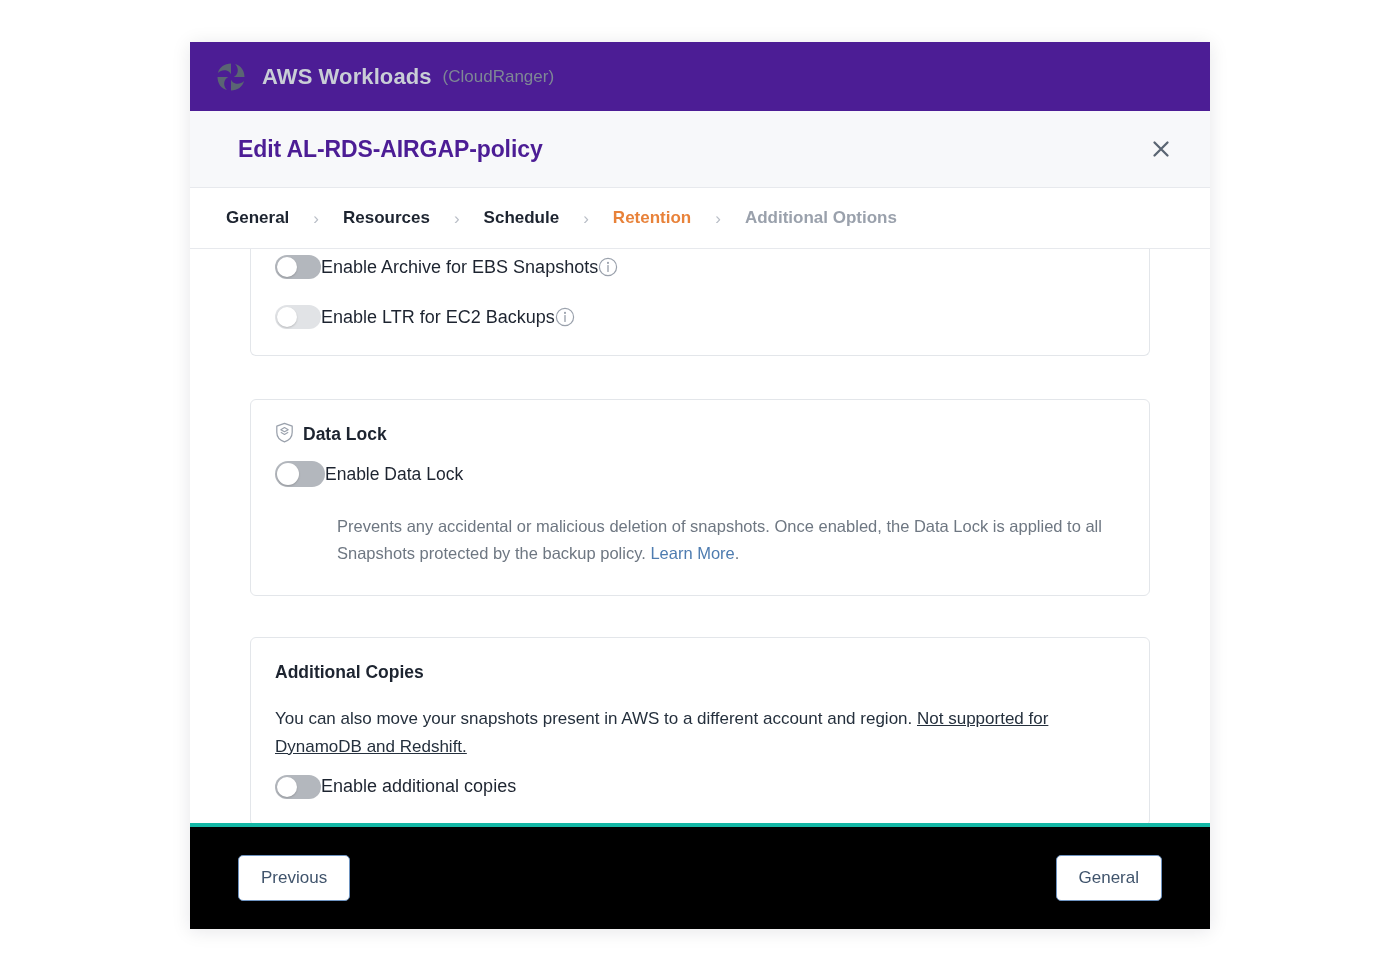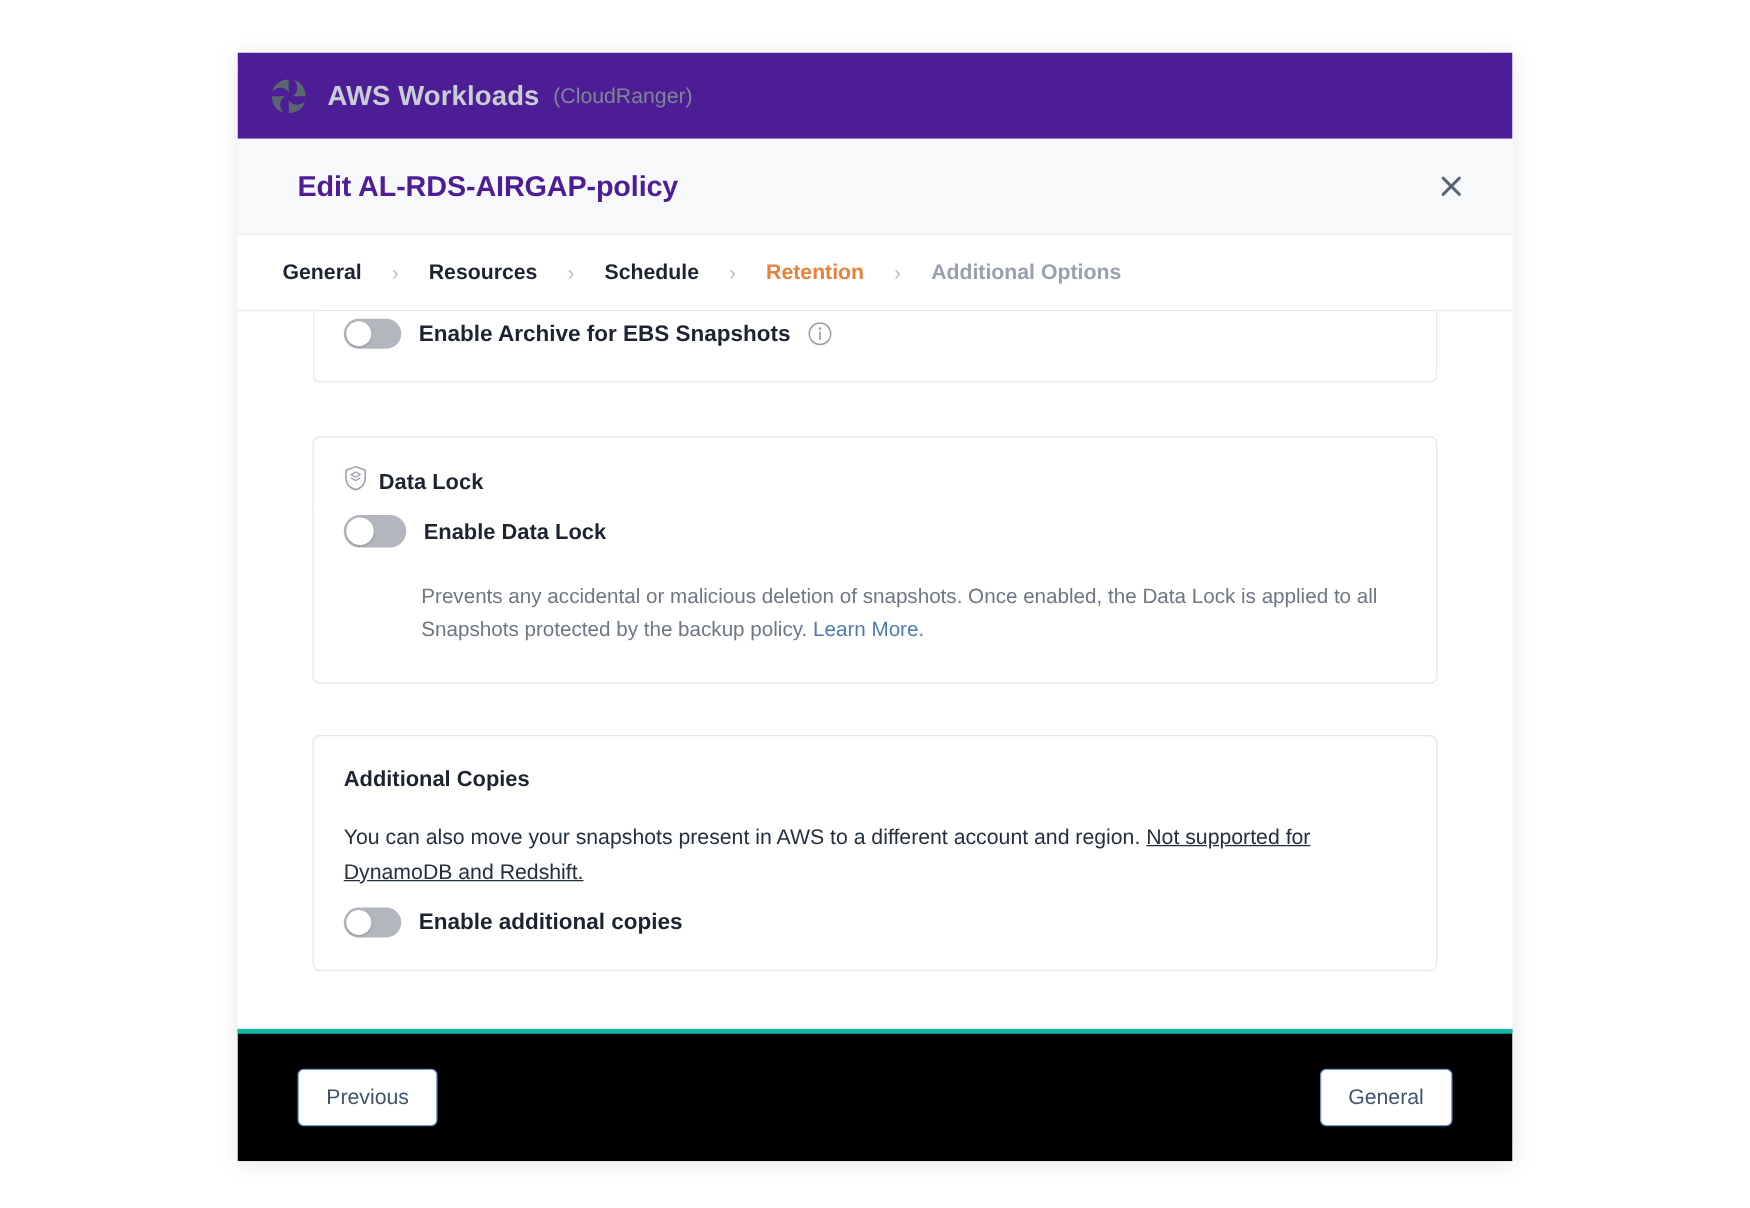--- a/index.html
+++ b/index.html
@@ -185,23 +185,22 @@
   }
   .card-desc a {
     color: #25303d;
     text-decoration: underline;
   }
 
   
   .toggle-row {
     display: flex;
     align-items: center;
-    gap: 14px;
+    gap: 0;
     margin-bottom: 26px;
-    font-weight: bold;
   }
   .toggle-row:last-child { margin-bottom: 0; }
 
   .switch {
     position: relative;
     width: 46px;
     height: 24px;
     min-width: 46px;
     border-radius: 12px;
     background: #b3b7bd;
@@ -360,20 +359,33 @@
           </span>
           <span class="toggle-label">Enable Archive for EBS Snapshots</span>
           <span class="info-icon">
             <svg width="20" height="20" viewBox="0 0 20 20" aria-hidden="true">
               <circle cx="10" cy="10" r="8.6" fill="none" stroke="#9aa1ac" stroke-width="1.2"></circle>
               <circle cx="10" cy="5.9" r="1.05" fill="#9aa1ac"></circle>
               <path d="M10 8.6 L10 14.4" stroke="#9aa1ac" stroke-width="1.35" stroke-linecap="round"></path>
             </svg>
           </span>
         </div>
+        <div class="toggle-row">
+          <span class="switch dim">
+            <span class="knob"></span>
+          </span>
+          <span class="toggle-label">Enable LTR for EC2 Backups</span>
+          <span class="info-icon">
+            <svg width="20" height="20" viewBox="0 0 20 20" aria-hidden="true">
+              <circle cx="10" cy="10" r="8.6" fill="none" stroke="#9aa1ac" stroke-width="1.2"></circle>
+              <circle cx="10" cy="5.9" r="1.05" fill="#9aa1ac"></circle>
+              <path d="M10 8.6 L10 14.4" stroke="#9aa1ac" stroke-width="1.35" stroke-linecap="round"></path>
+            </svg>
+          </span>
+        </div>
       </div>
 
       <div class="card card-datalock">
         <div class="card-heading-icon-row">
           <span>
             <svg width="19" height="21" viewBox="0 0 19 21" aria-hidden="true">
               <path d="M9.5 1.3 L17.2 4.2 V10.3 C17.2 15.1 13.9 18.4 9.5 19.8 C5.1 18.4 1.8 15.1 1.8 10.3 V4.2 Z" fill="none" stroke="#9aa1ac" stroke-width="1.25" stroke-linejoin="round"></path>
               <path d="M9.5 5.6 L13.2 7.7 L9.5 9.8 L5.8 7.7 Z" fill="none" stroke="#9aa1ac" stroke-width="1.1" stroke-linejoin="round"></path>
               <path d="M5.8 10.3 L9.5 12.4 L13.2 10.3" fill="none" stroke="#9aa1ac" stroke-width="1.1" stroke-linejoin="round"></path>
             </svg>

